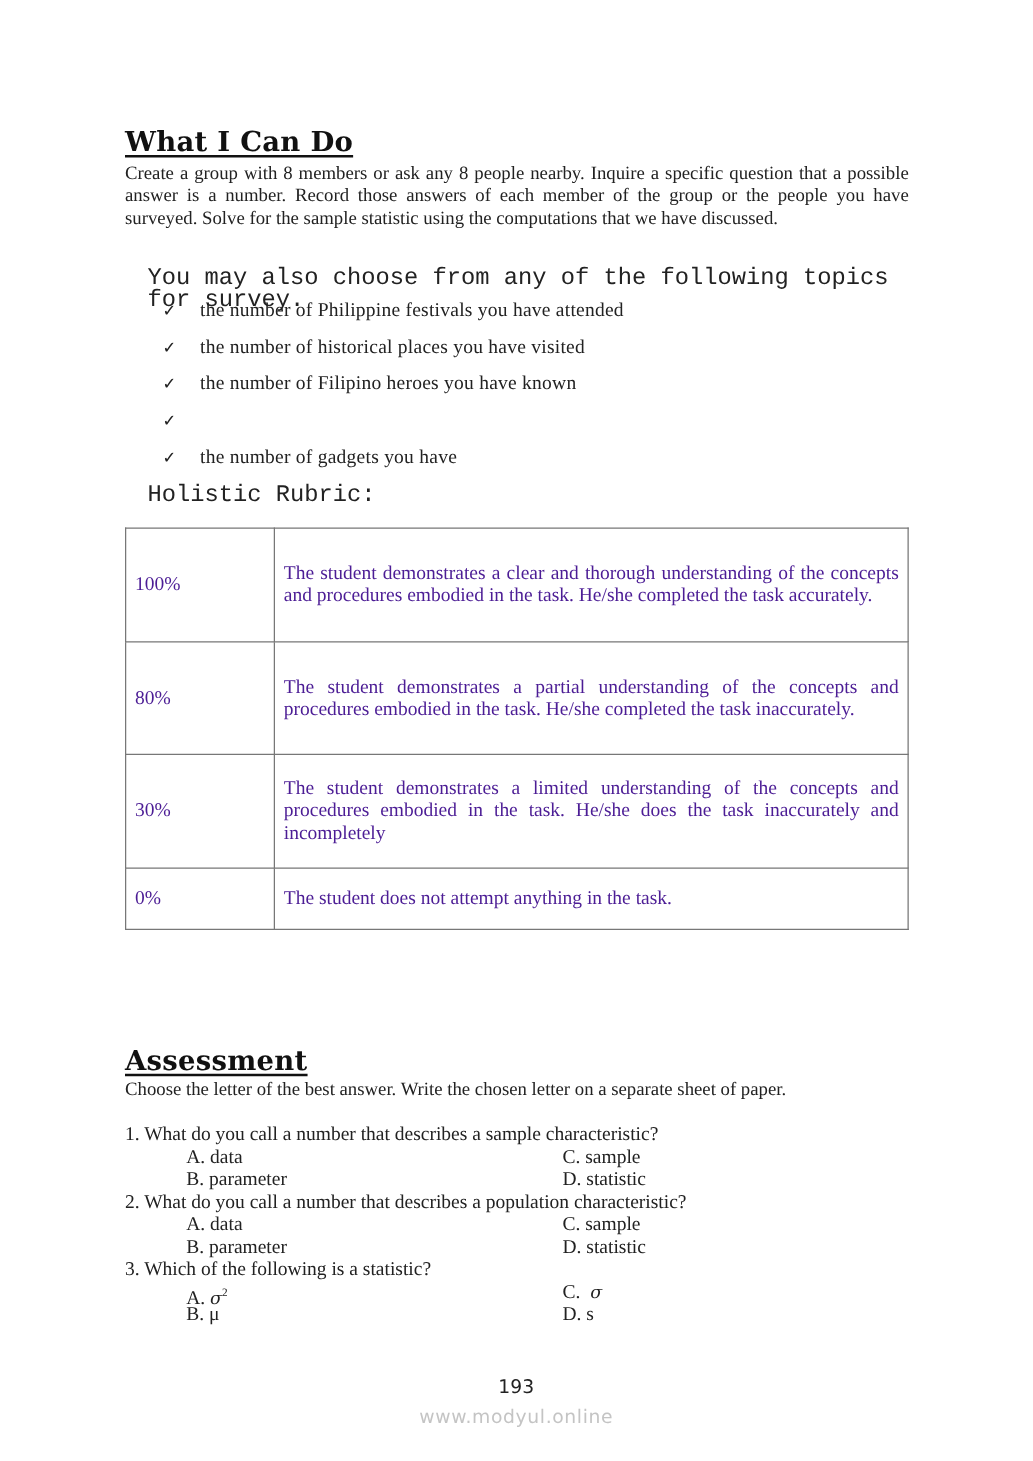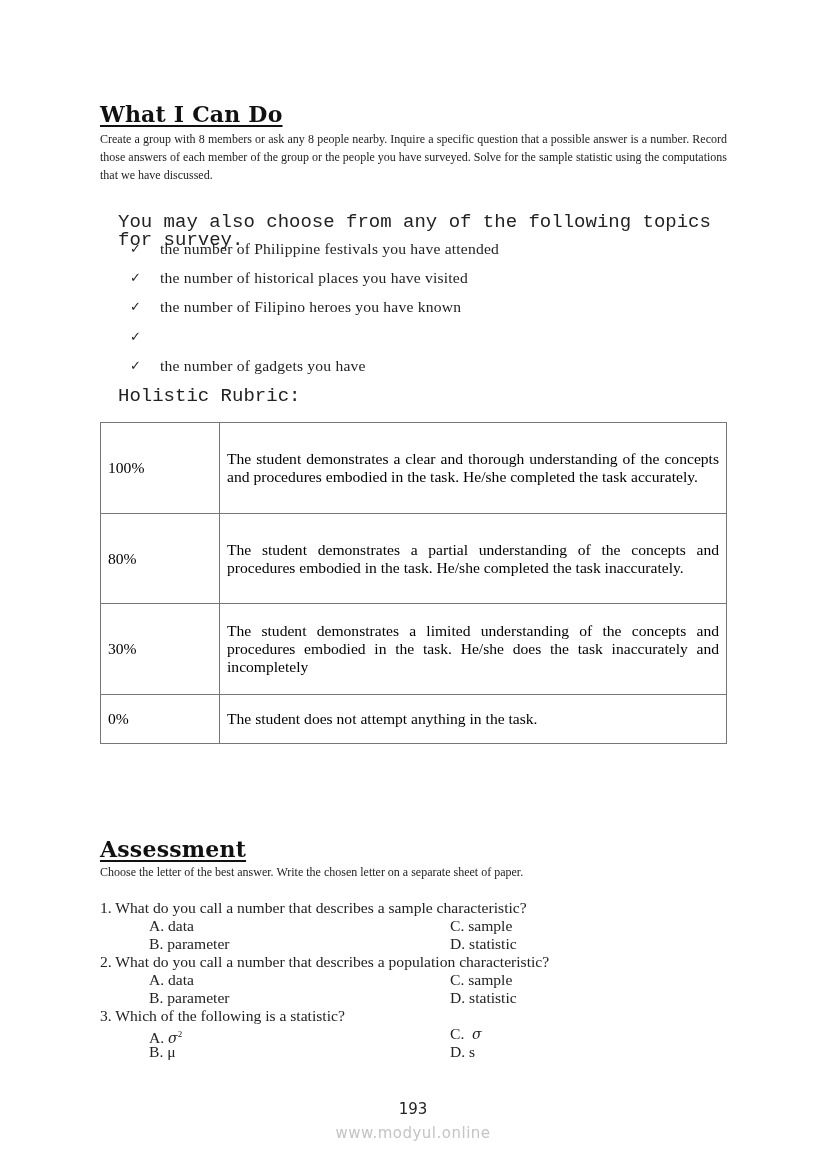--- a/index.html
+++ b/index.html
@@ -3,28 +3,28 @@
 <meta charset="utf-8">
 <style>
   html, body { margin: 0; padding: 0; background: #ffffff; }
   body { width: 826px; height: 1169px; position: relative; overflow: hidden;
          font-family: "DejaVu Serif", "Liberation Serif", serif; color: #1a1a1a; }
   .page { position: absolute; left: 100px; top: 0; width: 627px; }
   .heading { position: absolute; left: 0; font-family: "DejaVu Serif", serif; font-weight: bold;
              font-size: 22px; line-height: 26px; text-decoration: underline; text-decoration-thickness: 2px;
              text-underline-offset: 3px; color: #111; letter-spacing: 0.2px; }
   .para { position: absolute; left: 0; width: 627px; font-family: "Liberation Serif", serif;
-          font-size: 12px; line-height: 18px; text-align: justify; color: #222; }
+          font-size: 15px; line-height: 18px; text-align: justify; color: #222; }
   .plain { position: absolute; left: 0; font-family: Liberation Mono, monospace; font-size: 19px; line-height: 18px; color: #222; margin-left: 18px; }
   .bullets { position: absolute; left: 0; top: 240px; width: 627px; margin: 0; padding: 0; list-style: none; }
   .bullets li { height: 29.2px; display: flex; align-items: flex-start; font-family: "Liberation Serif", serif; font-size: 15.6px; line-height: 18px; color: #222; }
   .check { width: 30px; padding-left: 30px; font-size: 13px; color: #222; }
   .bullet-text { padding-left: -2px; letter-spacing: 0.2px; }
   table.rubric { position: absolute; left: 0; top: 422px; width: 627px; border-collapse: collapse;
-                 font-family: "Liberation Serif", serif; font-size: 15.6px; line-height: 18px; color: #000000; }
+                 font-family: "Liberation Serif", serif; font-size: 15.6px; line-height: 18px; color: #4c1d95; }
   table.rubric td { border: 1px solid #777; vertical-align: middle; }
   td.score { width: 110px; padding-left: 7px; }
   td.desc { padding: 0 7px 0 7px; text-align: justify; }
   .q { position: absolute; left: 0; font-family: "Liberation Serif", serif; font-size: 15.6px; line-height: 18px; color: #222; }
   .opt { position: absolute; font-family: "Liberation Serif", serif; font-size: 15.6px; line-height: 18px; color: #222; }
   .footer-num { position: absolute; left: 0; width: 826px; top: 1100px; text-align: center;
                 font-family: "DejaVu Sans", sans-serif; font-size: 15px; color: #222; }
   .footer-url { position: absolute; left: 0; width: 826px; top: 1124px; text-align: center;
                 font-family: "DejaVu Sans", sans-serif; font-size: 15px; color: #c4c4c4; letter-spacing: 0.5px; }
   .sym { font-style: italic; font-family: "DejaVu Serif", serif; font-size: 14px; }

